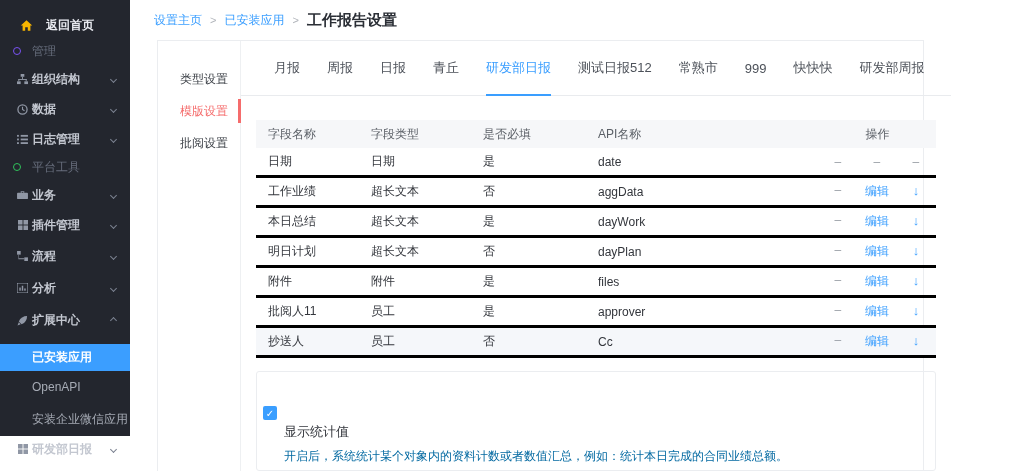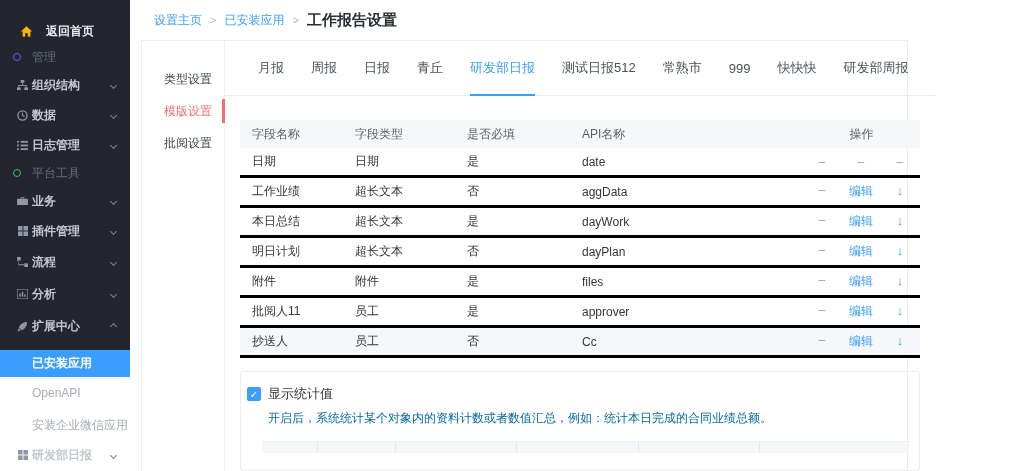--- a/index.html
+++ b/index.html
@@ -1,20 +1,20 @@
 <!DOCTYPE html>
 <html><head>
 <meta charset="utf-8">
 <style>
   * { margin:0; padding:0; box-sizing:border-box; }
   body { font-family:"Liberation Sans","DejaVu Sans",sans-serif; background:#fff; }
   .page { position:relative; width:1024px; height:471px; background:#fff; overflow:hidden; }
 
   
-  .sidebar { position:absolute; left:0; top:0; width:130px; height:373px; background:#23262e; padding-top:18px; }
+  .sidebar { position:absolute; left:0; top:0; width:130px; height:436px; background:#23262e; padding-top:12px; }
   .nav-row { display:flex; align-items:center; color:#c3c7d0; font-size:12px; cursor:pointer; }
   .nav-home { height:26px; padding-left:20px; color:#e8eaf0; font-weight:bold; }
   .nav-home .txt { margin-left:13px; }
   .nav-sec { height:26px; padding-left:10px; color:#676d7c; cursor:default; }
   .nav-sec .txt { margin-left:9px; }
   .nav-item { height:30px; padding-left:16px;font-weight:bold; }
   .nav-item .txt { margin-left:3px; }
   .nav-item.tall { height:32px; }
   .nav-sub { height:32px; padding-left:32px; color:#a6abb5; }
   .nav-sub.sel { height:27px; margin-top:8px; background:#3b9eff; color:#fff; font-weight:bold; }
@@ -23,21 +23,21 @@
   .chev { width:5px; height:5px; border-right:1.3px solid #7b8290; border-bottom:1.3px solid #7b8290; transform:rotate(45deg); margin-left:auto; margin-right:14px; }
   .chev.up { transform:rotate(-135deg); }
 
   
   .topbar { position:absolute; left:130px; top:0; width:894px; height:40px; background:#fff; display:flex; align-items:center; padding-left:24px; }
   .bc-link { color:#3a9eff; font-size:12px; cursor:pointer; }
   .bc-sep { color:#b0b4ba; font-size:11px; margin:0 8px; }
   .bc-cur { color:#2b2f36; font-size:15px; font-weight:bold; }
 
   
-  .card { position:absolute; left:141px; top:40px; width:767px; height:431px; background:#fff; border:1px solid #ebedf0; border-bottom:none; display:flex; }
+  .card { position:absolute; left:157px; top:40px; width:767px; height:431px; background:#fff; border:1px solid #ebedf0; border-bottom:none; display:flex; }
   .side-menu { width:83px; border-right:1px solid #eef0f2; padding-top:22px; flex:0 0 83px; }
   .sm-item { position:relative; height:32px; display:flex; align-items:center; justify-content:flex-end; padding-right:12px; font-size:12px; color:#3c4047; cursor:pointer; }
   .sm-item.active { color:#f56c6c; }
   .sm-item.active::after { content:''; position:absolute; right:-1px; top:4px; bottom:4px; width:3px; background:#f56c6c; }
   .content { flex:1; display:flex; flex-direction:column; }
 
   
   .tabs { display:flex; align-items:center; height:55px; padding-left:33px; border-bottom:1px solid #e9ebee; }
   .tab { height:55px; display:flex; align-items:center; margin-right:27px; font-size:13px; color:#4c5159; cursor:pointer; white-space:nowrap; }
   .tab.active { color:#3a9eff; box-shadow:inset 0 -2px 0 #3a9eff; }
@@ -55,21 +55,21 @@
   .c-ops span { width:39px; text-align:center; }
   .t-head .c-ops { justify-content:center; }
   .op-dash { color:#9ba1a8; }
   .op-edit { color:#3a9eff; cursor:pointer; }
   .op-arrow { color:#3a9eff; cursor:pointer; font-size:13px; }
 
   
   .stats-panel { margin:13px 15px 0 15px; border:1px solid #ebedf0; border-radius:3px; padding:13px 0 0 6px; height:110px; overflow:hidden; }
   .stats-top { display:flex; align-items:center; }
   .cbx { width:14px; height:14px; background:#3a9eff; border-radius:2px; color:#fff; font-size:10px; display:flex; align-items:center; justify-content:center; cursor:pointer; flex:0 0 14px; }
-  .stats-label { margin-left:7px; font-size:13px; color:#33363c; }
+  .stats-label { margin-left:7px; font-size:13px; color:#33363c;margin-top:38px; }
   .stats-desc { margin:7px 10px 0 21px; font-size:12px; color:#0369a1; }
   .mini-table { display:flex; margin:14px 10px 0 15px; height:12px; background:#f6f7f9; border-top:1px solid #eceef0; }
   .mini-table div { border-left:1px solid #e6e8eb; }
   .mt1{width:55px;border-left:none!important;} .mt2{width:78px;} .mt3{width:121px;} .mt4{width:122px;} .mt5{width:121px;} .mt6{flex:1;}
 </style>
 </head>
 <body>
 
 <div class="page">
 

